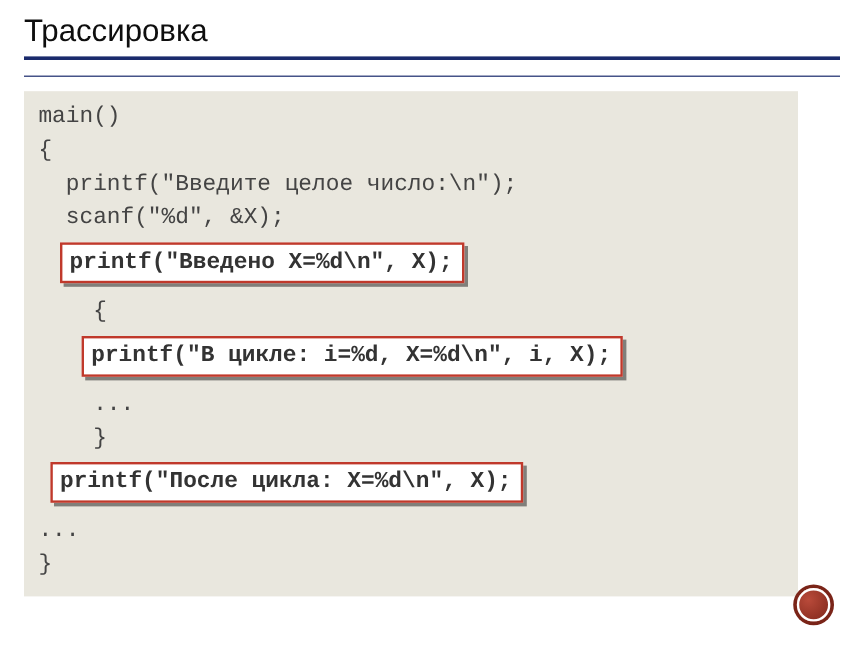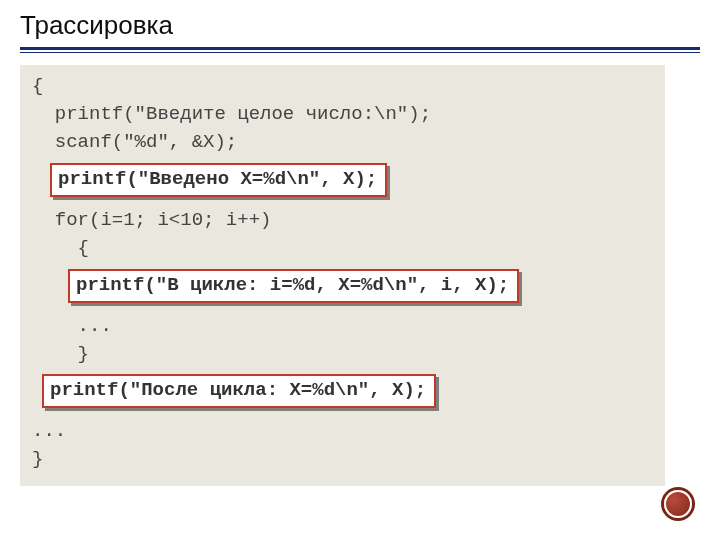--- a/index.html
+++ b/index.html
@@ -13,21 +13,21 @@
   }
   .slide {
     padding: 10px 20px 0 20px;
   }
   .title {
     font-size: 26px;
     color: #0e0e0e;
     font-weight: normal;
     padding-bottom: 6px;
     border-bottom: 3px solid #1a2a6c;
-    margin-bottom: 10px;
+    margin-bottom: 21px;
   }
   .title-rule {
     height: 1px;
     background: #1a2a6c;
     margin-top: -8px;
     margin-bottom: 12px;
   }
   .code-block {
     background: #e9e7de;
     width: 645px;
@@ -69,29 +69,29 @@
   }
 </style>
 </head>
 <body>
 
 <div class="slide">
   <h1 class="title">Трассировка</h1>
   <div class="title-rule"></div>
 
   <div class="code-block">
+    <div class="code-line">main()</div>
     <div class="code-line">{</div>
     <div class="code-line">  printf("Введите целое число:\n");</div>
     <div class="code-line">  scanf("%d", &amp;X);</div>
 
     <div class="hl-wrap indent1">
       <span class="hl">printf("Введено X=%d\n", X);</span>
     </div>
 
-    <div class="code-line">  for(i=1; i&lt;10; i++)</div>
     <div class="code-line">    {</div>
 
     <div class="hl-wrap indent2">
       <span class="hl">printf("В цикле: i=%d, X=%d\n", i, X);</span>
     </div>
 
     <div class="code-line">    ...</div>
     <div class="code-line">    }</div>
 
     <div class="hl-wrap" style="margin-left:10px">

